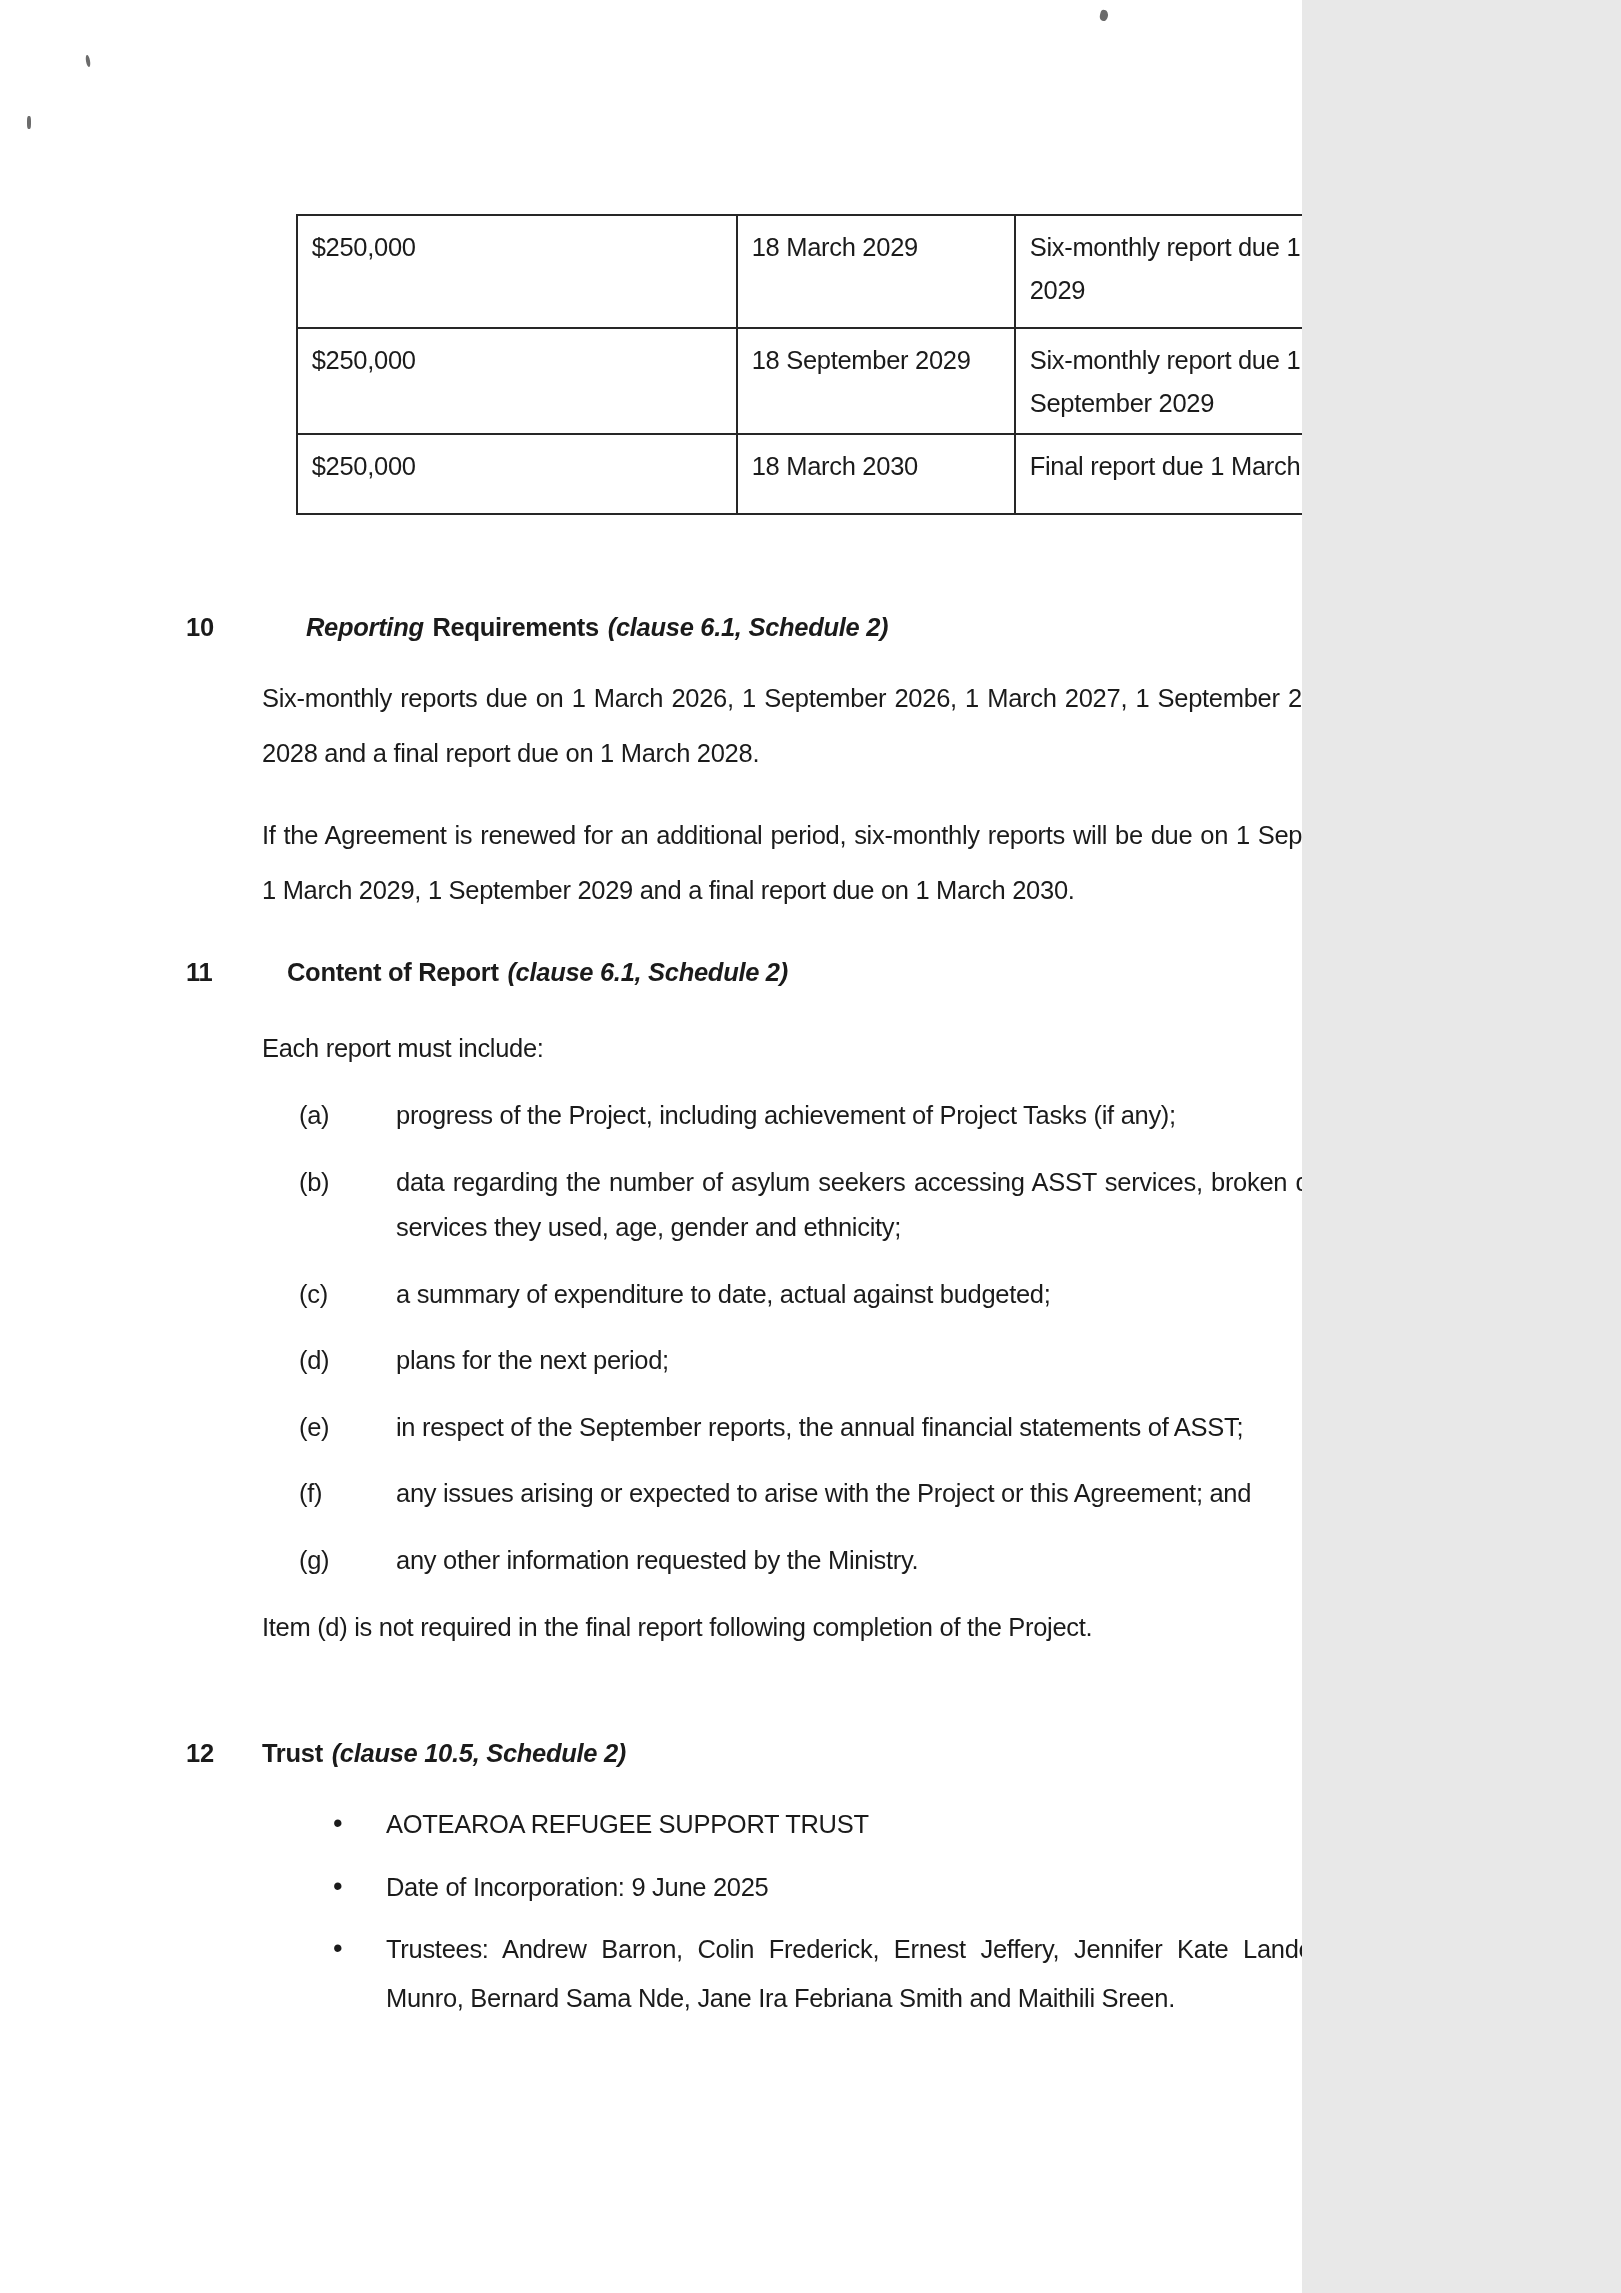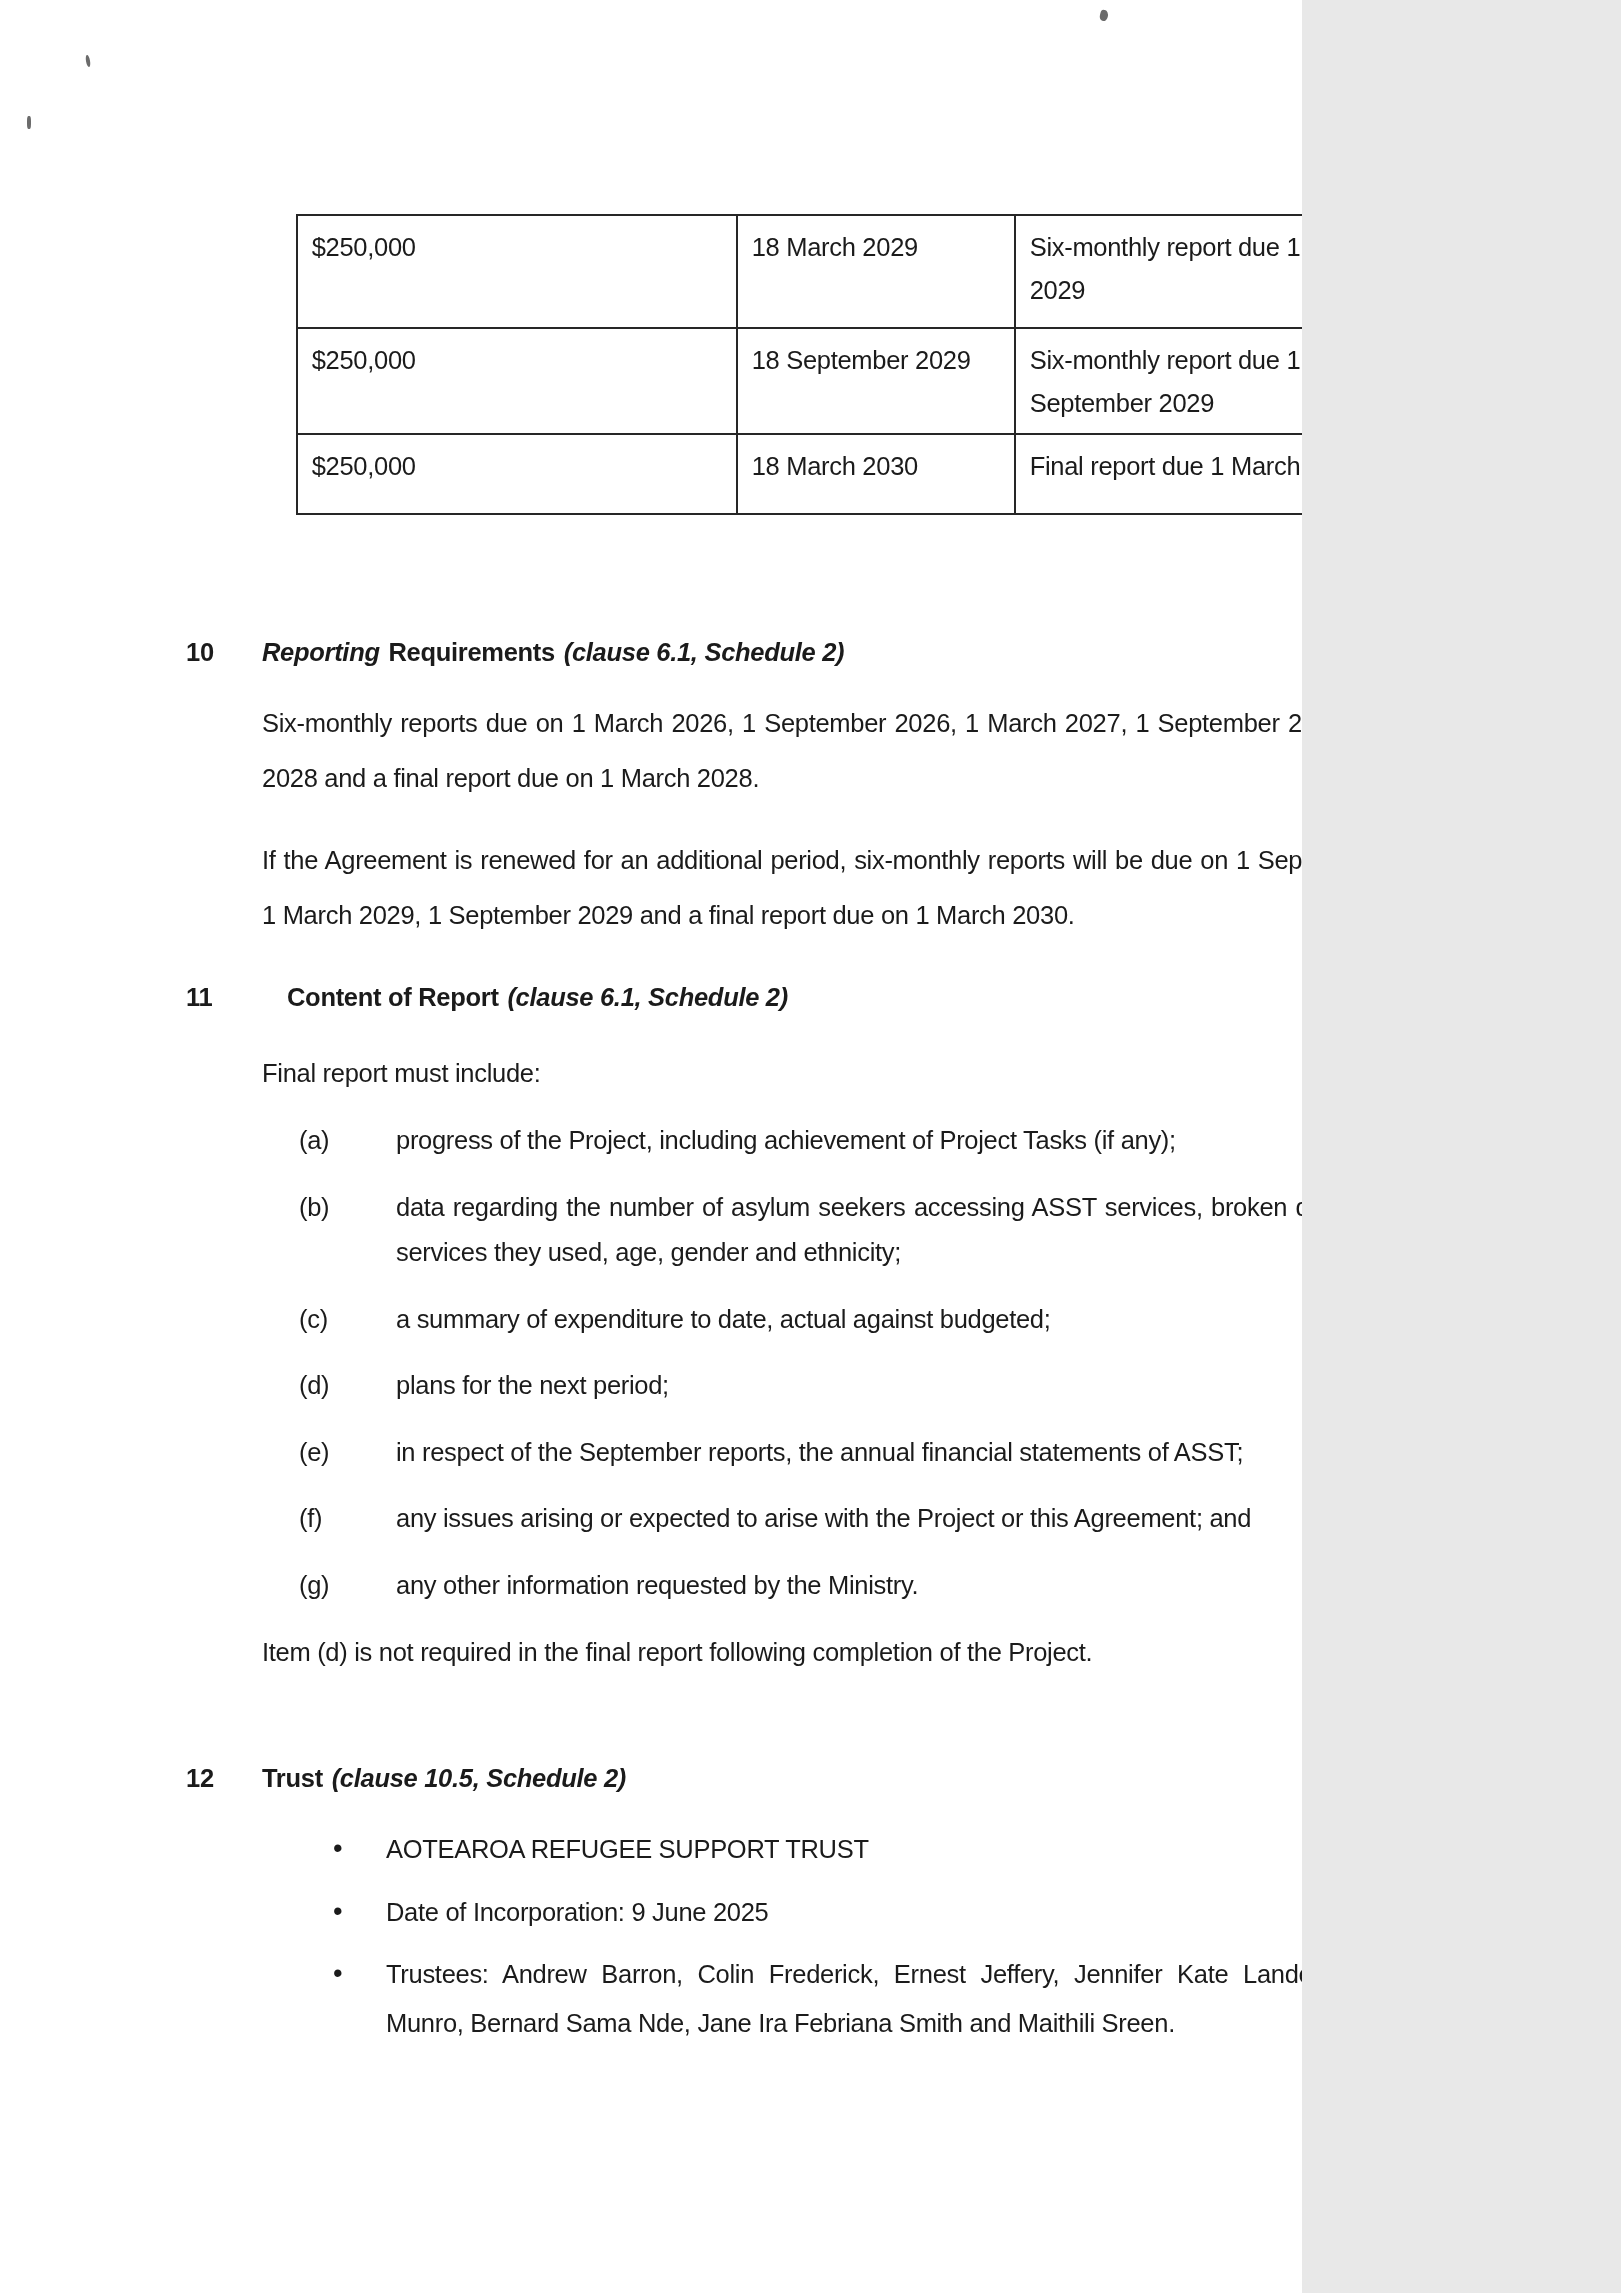--- a/index.html
+++ b/index.html
@@ -48,21 +48,21 @@
   .alpha-item { display:flex; margin-left:113px; width:1152px; margin-bottom:21.6px; }
   .alpha-item .lab { width:97px; flex:none; line-height:45px; }
   .alpha-item .txt { flex:1; line-height:45px; text-align:justify; }
 
   .bullet-item { display:flex; margin-left:147px; width:1117px; margin-bottom:13.7px; }
   .bullet-item .dot { width:53px; flex:none; line-height:45px; }
   .bullet-item .dot::before { content:"•"; font-size:27.4px; }
   .bullet-item .txt { flex:1; line-height:49px; text-align:justify; }
 
   
-  .sec10-head   { margin-top:118px; }
+  .sec10-head   { margin-top:93px;gap:44px; }
   .sec10-p1     { margin-top:23.5px; }
   .sec10-p2     { margin-top:27.4px; }
   .sec11-head   { margin-top:35px;gap:25px; }
   .sec11-intro  { margin-top:37px; }
   .sec11-items  { margin-top:25.5px; }
   .sec11-note   { margin-top:2px;  line-height:45px; }
   .sec12-head   { margin-top:84px; }
   .sec12-bullets{ margin-top:27.4px; }
 </style>
 </head>
@@ -107,21 +107,21 @@
     <p class="para sec10-p1">Six-monthly reports due on 1 March 2026, 1 September 2026, 1 March 2027, 1 September 2027, 1 March 2028 and a final report due on 1 March 2028.</p>
     <p class="para sec10-p2">If the Agreement is renewed for an additional period, six-monthly reports will be due on 1 September 2028, 1 March 2029, 1 September 2029 and a final report due on 1 March 2030.</p>
 
     <div class="sec-head sec11-head">
       <span class="num">11</span>
       <span class="title">
         <span>Content of Report</span>
         <span class="bi">(clause 6.1, Schedule 2)</span>
       </span>
     </div>
-    <p class="line sec11-intro">Final report must include:</p>
+    <p class="line sec11-intro">Each report must include:</p>
 
     <div class="sec11-items">
       <div class="alpha-item">
         <span class="lab">(a)</span>
         <span class="txt">progress of the Project, including achievement of Project Tasks (if any);</span>
       </div>
       <div class="alpha-item">
         <span class="lab">(b)</span>
         <span class="txt">data regarding the number of asylum seekers accessing ASST services, broken down by what services they used, age, gender and ethnicity;</span>
       </div>

